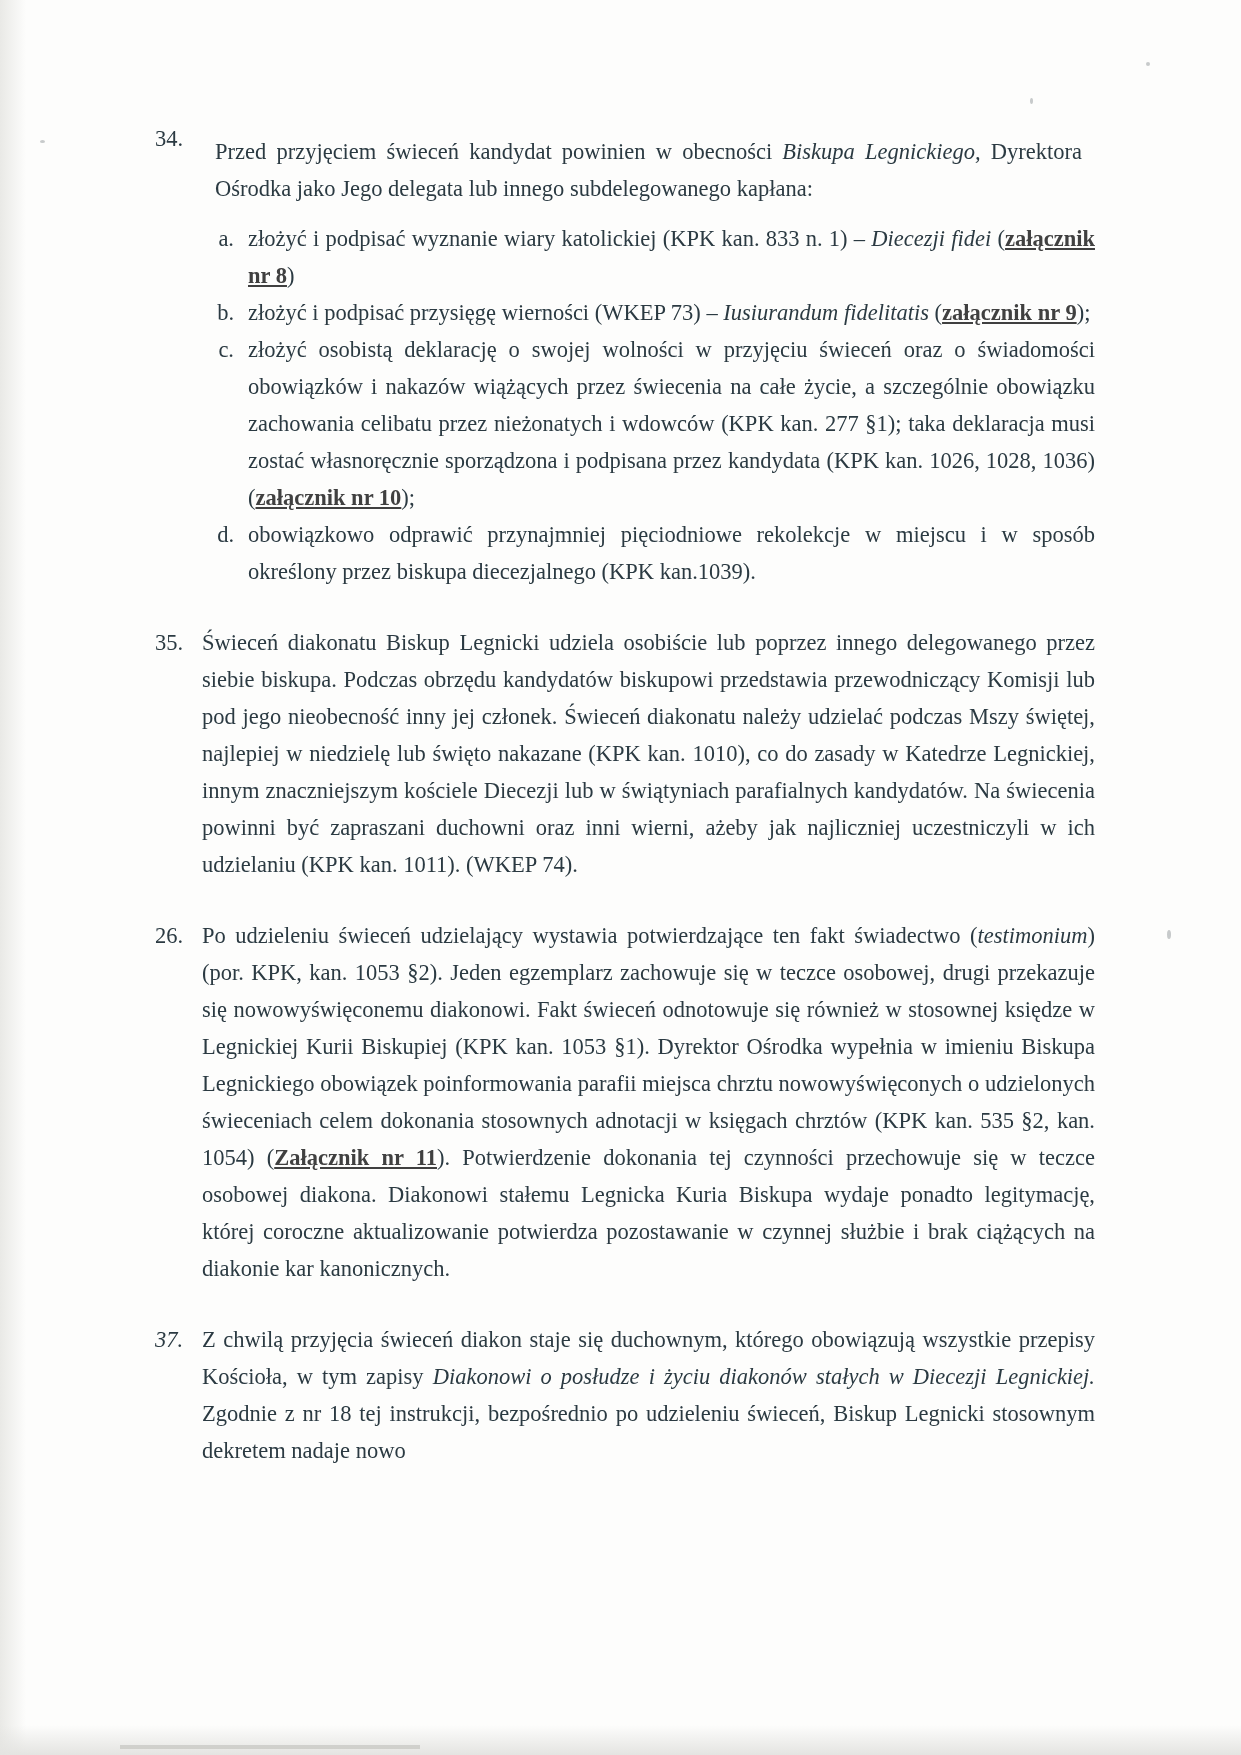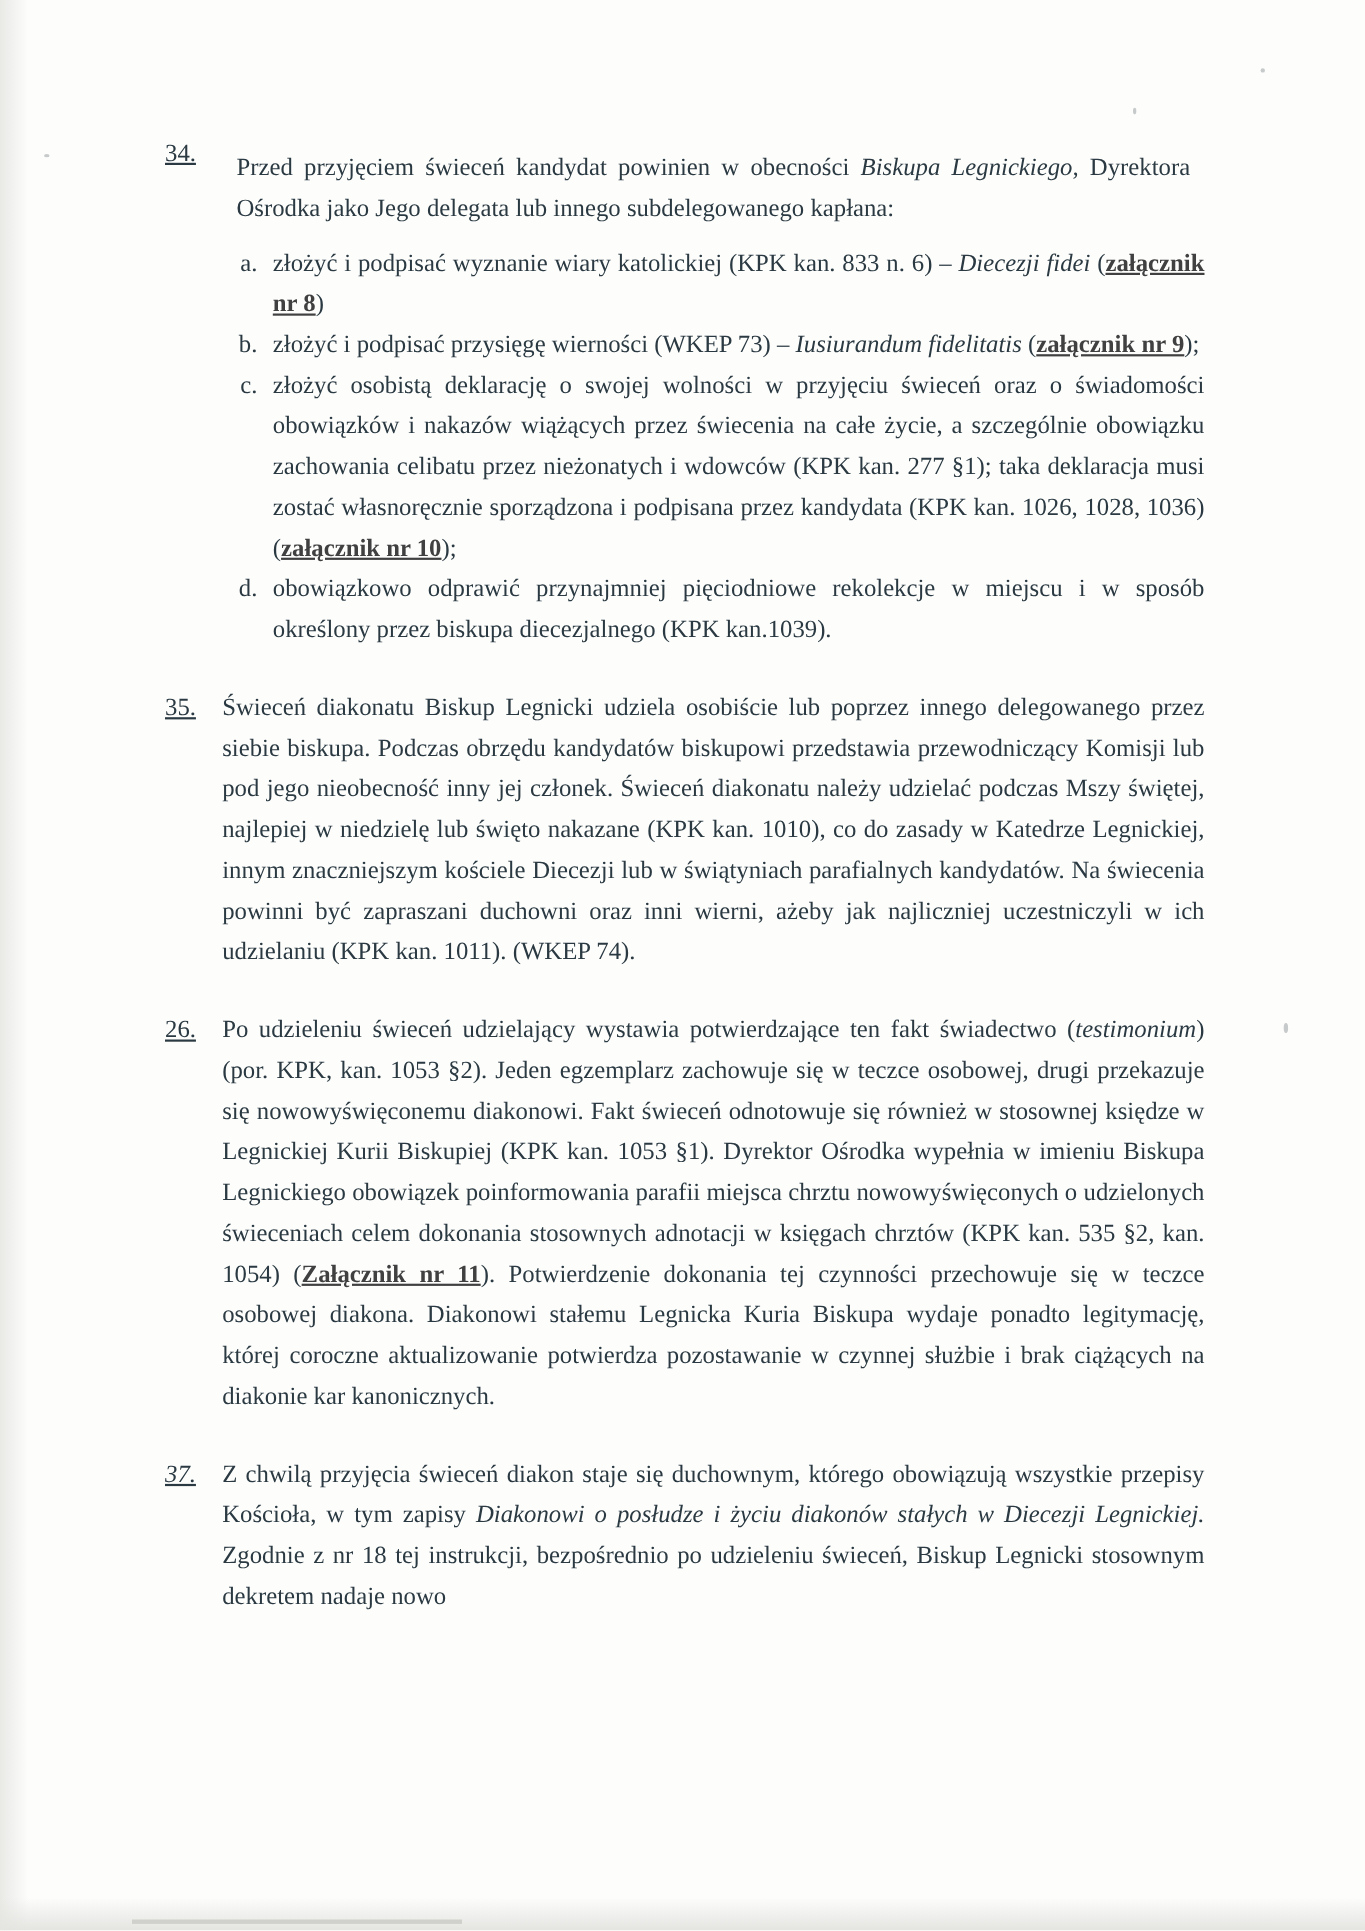--- a/index.html
+++ b/index.html
@@ -63,25 +63,24 @@
   .item {
     display: flex;
     align-items: flex-start;
     margin-bottom: 0;
   }
   .item-num {
     width: 52px;
     flex: 0 0 52px;
     font-size: 22.5px;
     line-height: 37px;
-    text-align: left;
+    text-align: center;
     padding-right: 14px;
     box-sizing: border-box;
     white-space: nowrap;
-    text-decoration: underline;
   }
   .item-body {
     flex: 1 1 auto;
     font-size: 22.5px;
     line-height: 37px;
     text-align: justify;
     text-justify: inter-word;
   }
   .para {
     margin: 13px;
@@ -148,21 +147,21 @@
       <div class="item-body">
         <p class="para">
           <span>Przed przyjęciem świeceń kandydat powinien w obecności </span><span class="it">Biskupa Legnickiego,</span><span> Dyrektora Ośrodka jako Jego delegata lub innego subdelegowanego kapłana:</span>
         </p>
 
         <div class="sublist">
 
           <div class="subitem">
             <div class="sub-marker">a.</div>
             <div class="sub-text">
-              <span>złożyć i podpisać wyznanie wiary katolickiej (KPK kan. 833 n. 6) – </span><span class="it">Diecezji fidei</span><span> (</span><span class="annex">załącznik nr 8</span><span>)</span>
+              <span>złożyć i podpisać wyznanie wiary katolickiej (KPK kan. 833 n. 1) – </span><span class="it">Diecezji fidei</span><span> (</span><span class="annex">załącznik nr 8</span><span>)</span>
             </div>
           </div>
 
           <div class="subitem">
             <div class="sub-marker">b.</div>
             <div class="sub-text">
               <span>złożyć i podpisać przysięgę wierności (WKEP 73) – </span><span class="it">Iusiurandum fidelitatis</span><span> (</span><span class="annex">załącznik nr 9</span><span>);</span>
             </div>
           </div>
 

